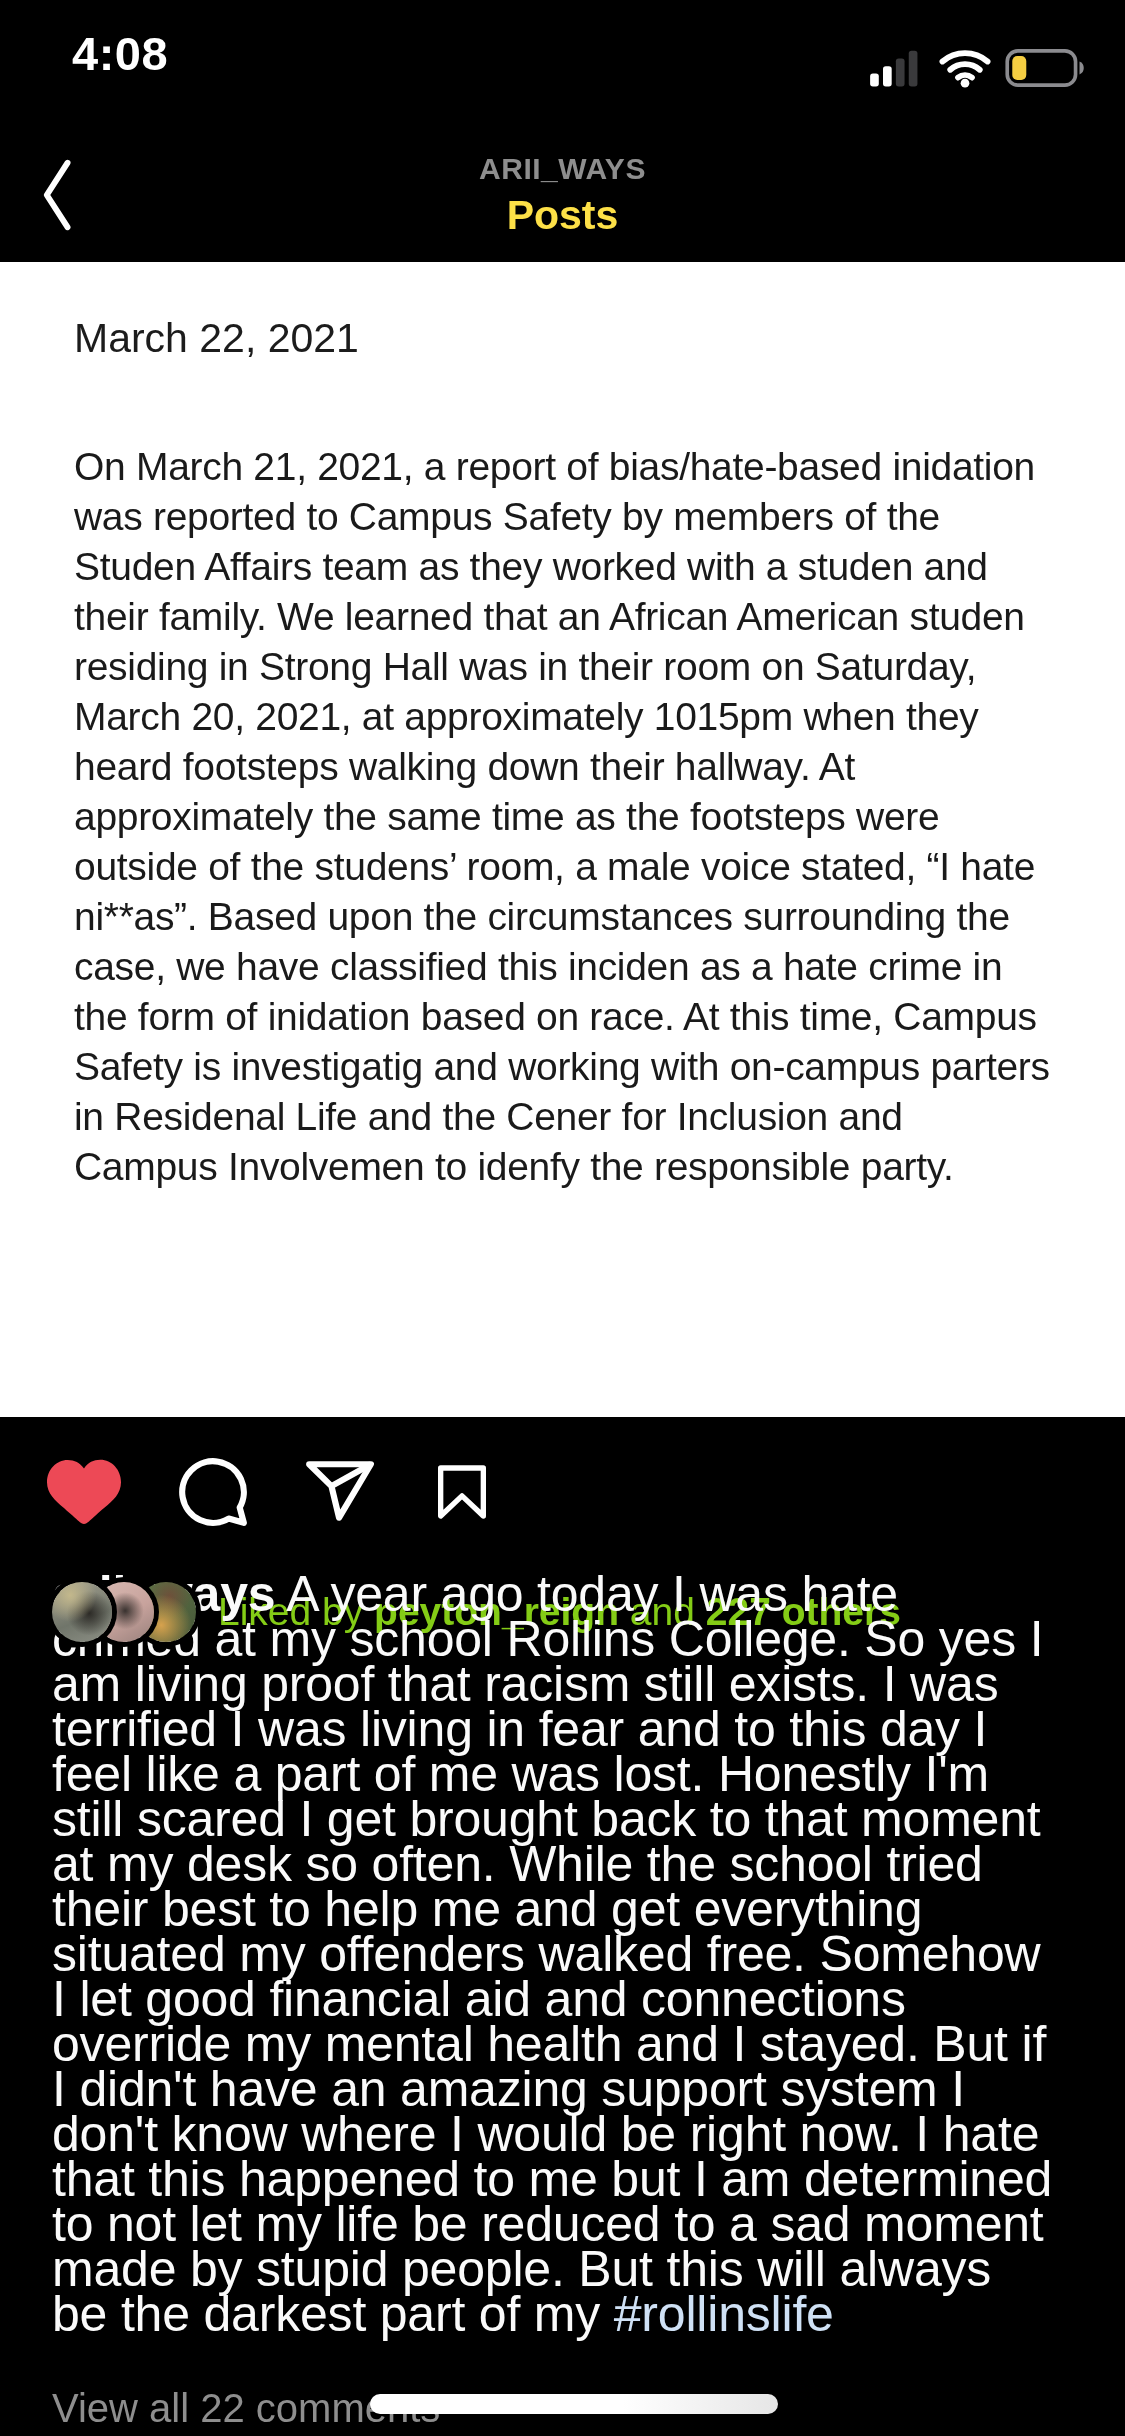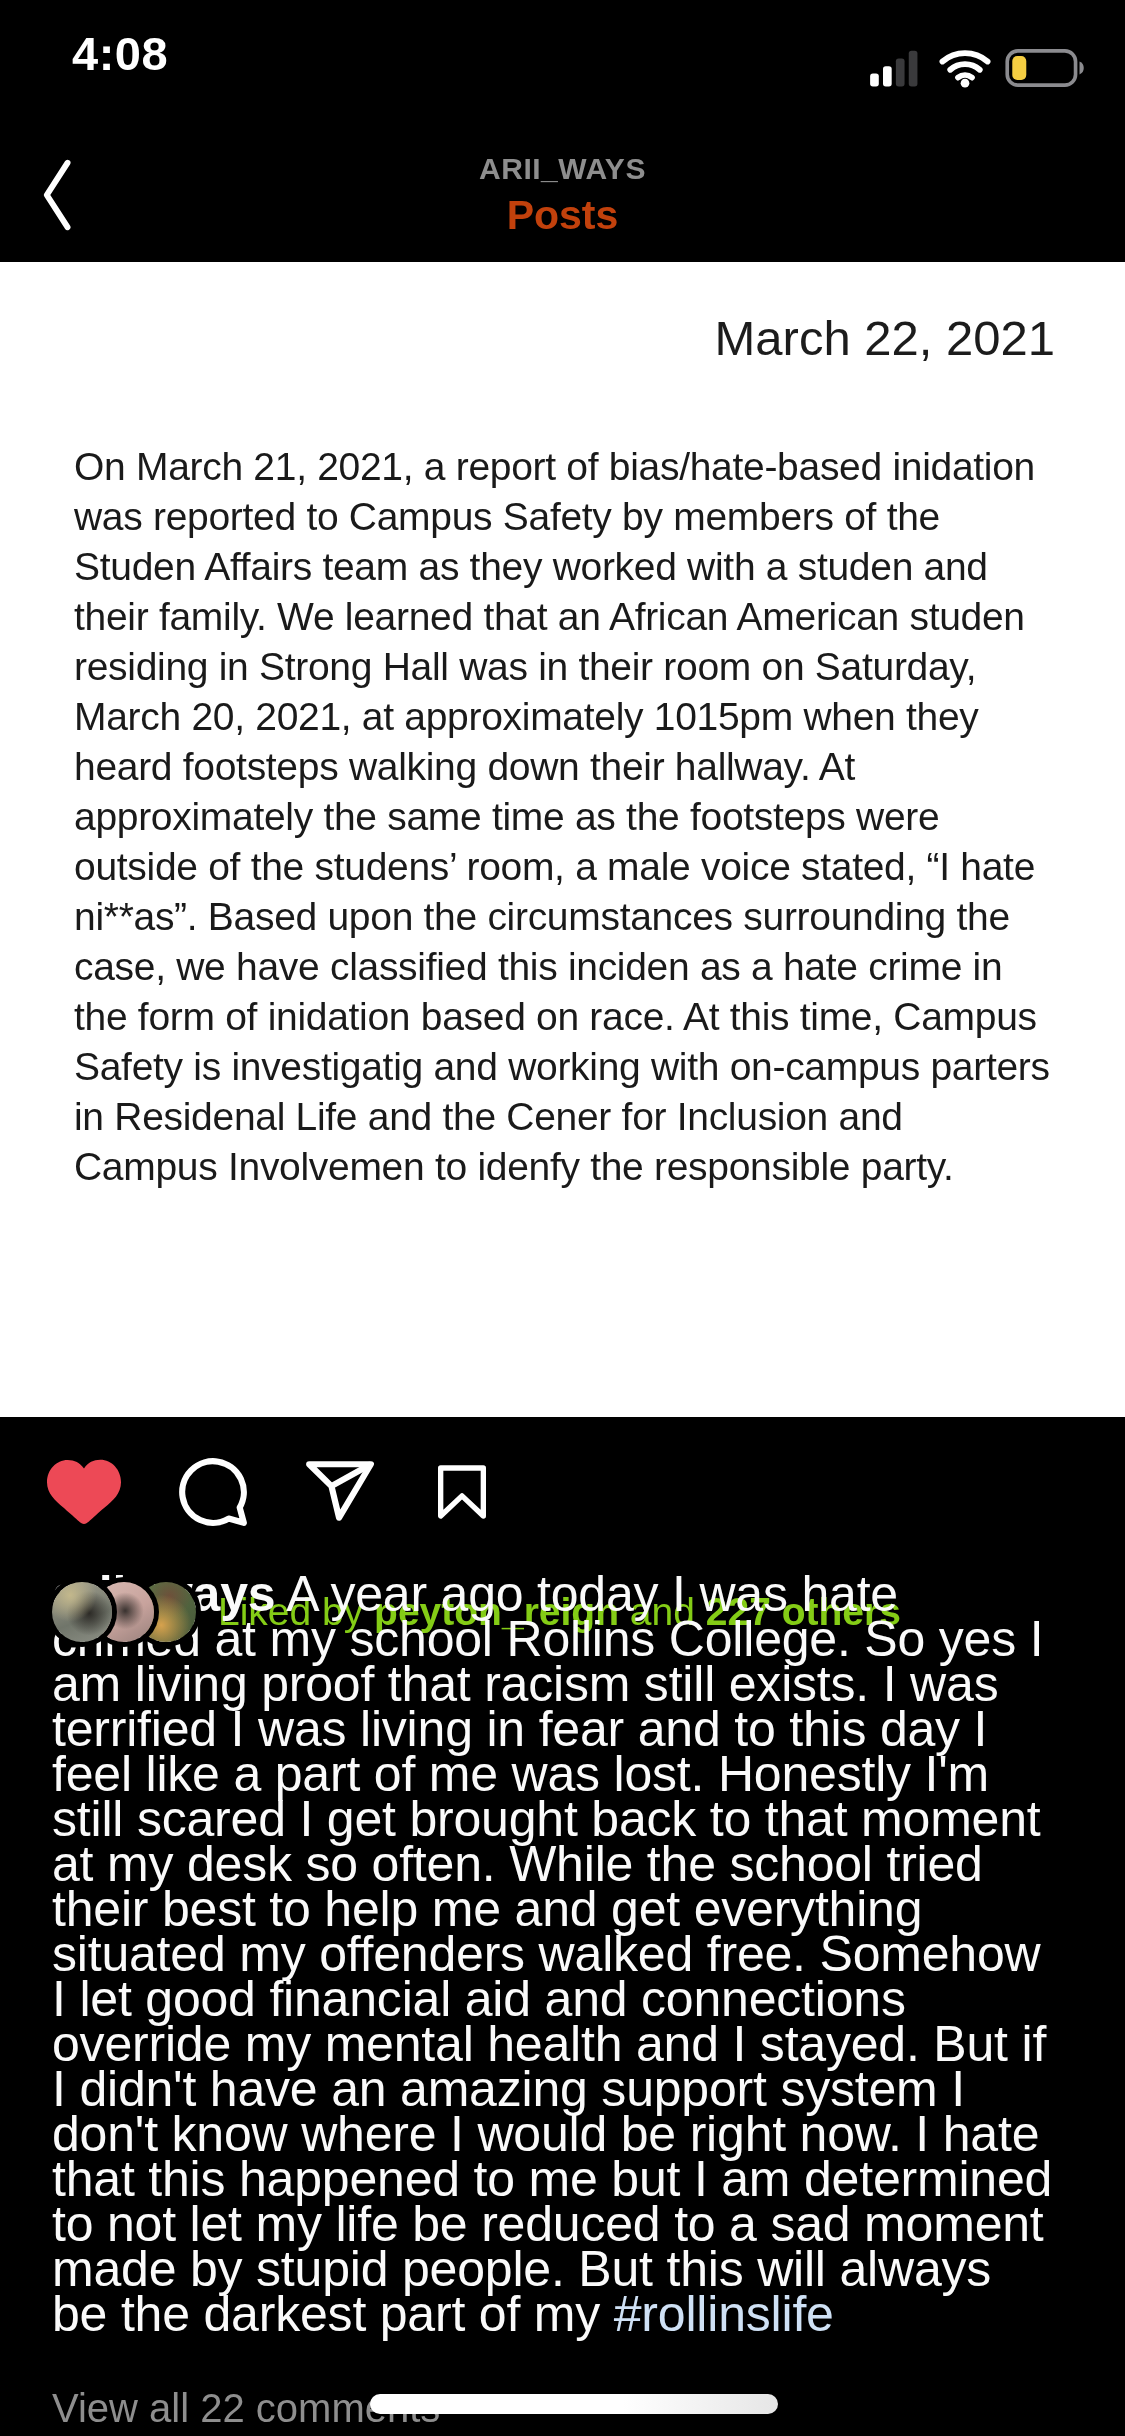--- a/index.html
+++ b/index.html
@@ -19,29 +19,29 @@
   }
   .status-icons{
     position:absolute;right:36px;top:48px;
     display:flex;align-items:center;gap:14px;
   }
   
   .nav{position:absolute;top:130px;left:0;right:0;height:132px;}
   .back-btn{position:absolute;left:26px;top:18px;width:60px;height:96px;background:none;border:none;padding:0;cursor:pointer;}
   .nav-titles{position:absolute;left:0;right:0;top:22px;text-align:center;}
   .nav-username{color:#8e8e8e;font-size:30px;font-weight:700;letter-spacing:.5px;}
-  .nav-page-title{color:#c2410c;font-size:41px;font-weight:700;margin-top:6px;}
+  .nav-page-title{color:#fde047;font-size:41px;font-weight:700;margin-top:6px;}
   
   .post-image{
     position:absolute;top:262px;left:0;width:1125px;height:1155px;
     background:#fff;box-sizing:border-box;
     padding:52px 70px 0 74px;
     color:#1c1c1c;
   }
-  .post-date{font-size:49px;line-height:48px;text-align:right;}
+  .post-date{font-size:41px;line-height:48px;}
   .post-body{
     margin-top:80px;font-size:39px;line-height:50px;
     letter-spacing:-.3px;color:#1a1a1a;
   }
   
   .actions{
     position:absolute;top:1448px;left:44px;right:36px;height:90px;
     display:flex;align-items:center;
   }
   .action-btn{background:none;border:none;padding:0;margin:0;cursor:pointer;display:flex;align-items:center;}

